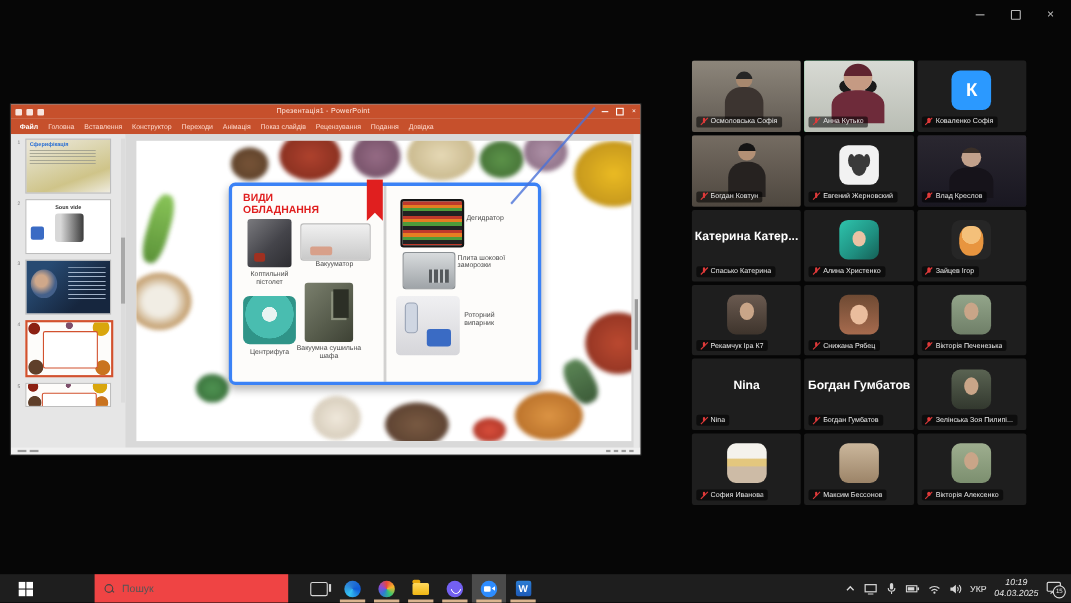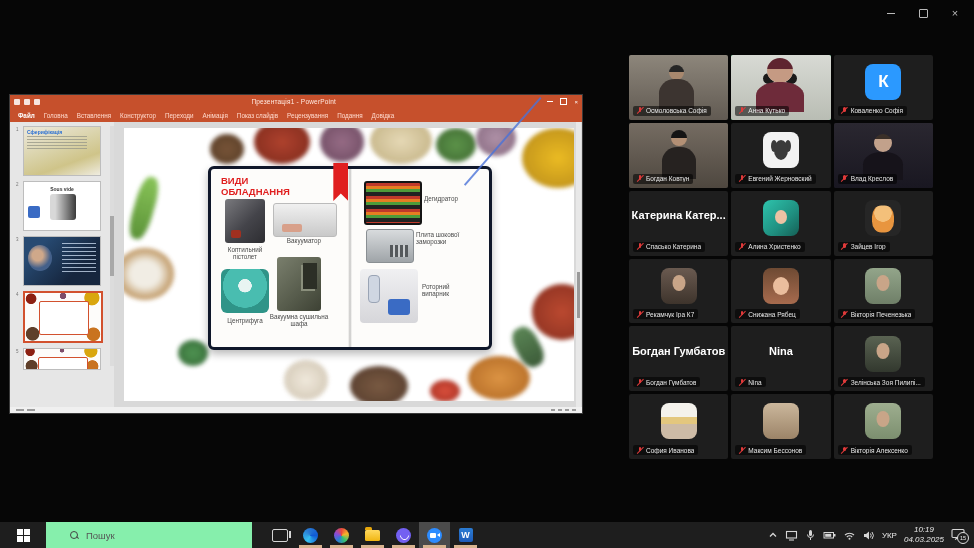--- a/index.html
+++ b/index.html
@@ -83,21 +83,21 @@
   .b10{left:408px;top:156px;width:60px;height:56px;background:radial-gradient(#b53a1f,#7c1d0c);}
   .b11{left:160px;top:232px;width:44px;height:40px;background:radial-gradient(#efe7d9,#c9bda8);}
   .b12{left:226px;top:238px;width:58px;height:40px;background:radial-gradient(#6e4c32,#44291a);}
   .b13{left:344px;top:228px;width:62px;height:44px;background:radial-gradient(#d98b34,#a8590f);}
   .b14{left:306px;top:252px;width:30px;height:22px;background:radial-gradient(#d6402c,#9c1f10);}
   .b15{left:392px;top:198px;width:24px;height:42px;background:linear-gradient(#4e7c48,#2c4e28);transform:rotate(-28deg);border-radius:40%;}
   .b16{left:54px;top:212px;width:30px;height:26px;background:radial-gradient(#3f8a42,#265c28);}
 
   
   .book{position:absolute;left:84px;top:38px;width:278px;height:178px;background:#fdfcfa;
-        border:3px solid #0f172a;border-radius:6px;display:flex;box-shadow:0 4px 8px rgba(0,0,0,.28);z-index:2;}
+        border:3px solid #3b82f6;border-radius:6px;display:flex;box-shadow:0 4px 8px rgba(0,0,0,.28);z-index:2;}
   .spine{position:absolute;left:50%;top:0;bottom:0;width:4px;transform:translateX(-50%);
         background:linear-gradient(90deg,transparent,rgba(0,0,0,.22),transparent);}
   .bookmark{position:absolute;left:44%;top:-6px;width:15px;height:38px;background:#e01f1f;z-index:3;
         clip-path:polygon(0 0,100% 0,100% 100%,50% 80%,0 100%);}
   .page{flex:1;position:relative;}
   .sl-title{position:absolute;left:10px;top:7px;width:92px;font-size:9.5px;font-weight:bold;color:#e01f1f;line-height:1.15;}
   .eq-img{position:absolute;border-radius:3px;}
   .eq-cap{position:absolute;font-size:6.3px;color:#4a4a4a;text-align:center;line-height:1.12;}
   .img-gun{left:14px;top:30px;width:40px;height:44px;background:linear-gradient(135deg,#7a7a7e,#44444a 55%,#2d2d31);}
   .img-gun::after{content:"";position:absolute;left:6px;bottom:5px;width:10px;height:8px;background:#a03020;border-radius:2px;}
@@ -189,21 +189,21 @@
   .av-vikt{background:linear-gradient(#9eae8f,#7c8f6f);}
   .av.face::after{content:"";position:absolute;left:50%;top:42%;transform:translate(-50%,-50%);
       width:13px;height:16px;border-radius:50%;background:#c9a588;}
 
   
   .taskbar{position:absolute;left:0;bottom:0;width:974px;height:26px;background:#1e1e1e;display:flex;
       align-items:stretch;z-index:40;}
   .tb-start{width:46px;display:flex;align-items:center;justify-content:center;}
   .winlogo{display:grid;grid-template-columns:6px 6px;grid-template-rows:6px 6px;gap:1px;}
   .winlogo span{background:#fff;}
-  .tb-search{width:158px;background:#86efac;display:flex;align-items:center;gap:6px;padding:0 24px;}
+  .tb-search{width:158px;background:#ef4444;display:flex;align-items:center;gap:6px;padding:0 9px;margin-left:40px;}
   .mag{position:relative;width:8px;height:8px;flex:0 0 auto;}
   .mag::before{content:"";position:absolute;left:0;top:0;width:6px;height:6px;border:1.3px solid #444;border-radius:50%;}
   .mag::after{content:"";position:absolute;left:6px;top:6px;width:3px;height:1.3px;background:#444;transform:rotate(45deg);}
   .tb-search input{border:none;outline:none;background:transparent;font-size:9.5px;color:#333;width:110px;
       font-family:"Liberation Sans",sans-serif;}
   .tb-search input::placeholder{color:#555;}
   .tb-gap{width:12px;}
   .tb-btn{width:31px;position:relative;display:flex;align-items:center;justify-content:center;}
   .tb-btn.run::after{content:"";position:absolute;left:4px;right:4px;bottom:0;height:3px;background:#d9b48f;}
   .tb-btn.activeapp{background:#4b4b4b;}
@@ -473,32 +473,32 @@
 
     <div class="tile">
       <div class="av av-pechen face"></div>
       <div class="plabel">
         <span class="mic"></span>
         <span class="ptext">Вікторія Печенезька</span>
       </div>
     </div>
 
     <div class="tile">
+      <div class="bigname">Nina</div>
+      <div class="plabel">
+        <span class="mic"></span>
+        <span class="ptext">Nina</span>
+      </div>
+    </div>
+
+    <div class="tile">
       <div class="bigname">Богдан Гумбатов</div>
       <div class="plabel">
         <span class="mic"></span>
         <span class="ptext">Богдан Гумбатов</span>
-      </div>
-    </div>
-
-    <div class="tile">
-      <div class="bigname">Nina</div>
-      <div class="plabel">
-        <span class="mic"></span>
-        <span class="ptext">Nina</span>
       </div>
     </div>
 
     <div class="tile">
       <div class="av av-zelin face"></div>
       <div class="plabel">
         <span class="mic"></span>
         <span class="ptext">Зелінська Зоя Пилипі...</span>
       </div>
     </div>

